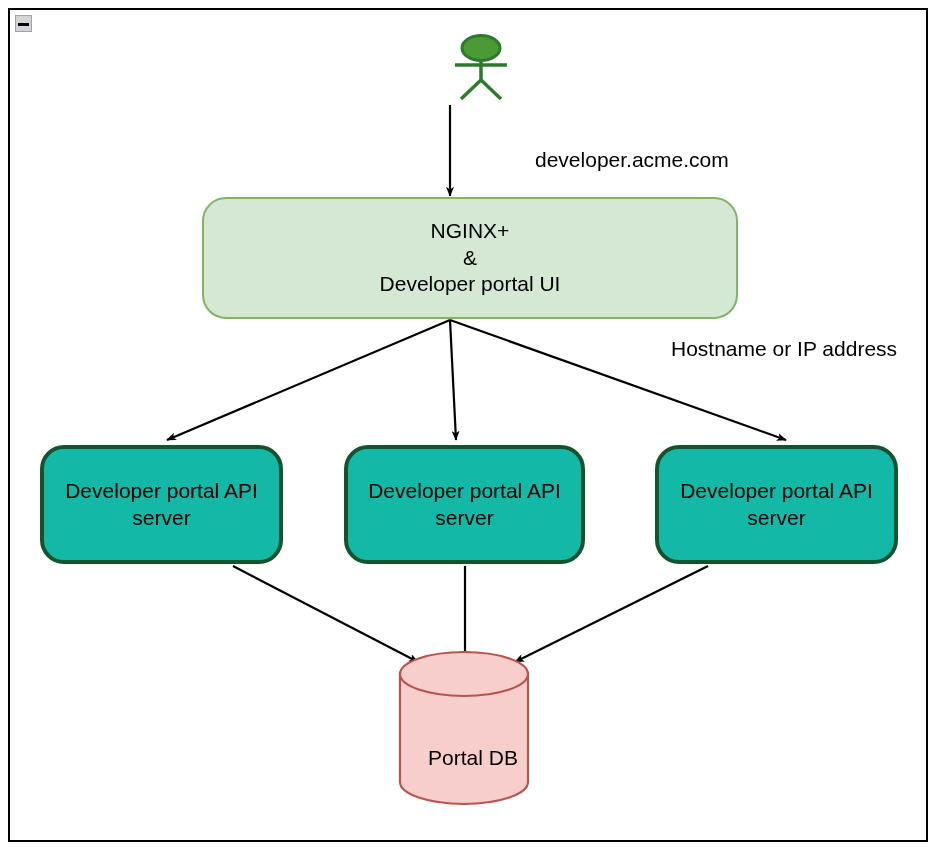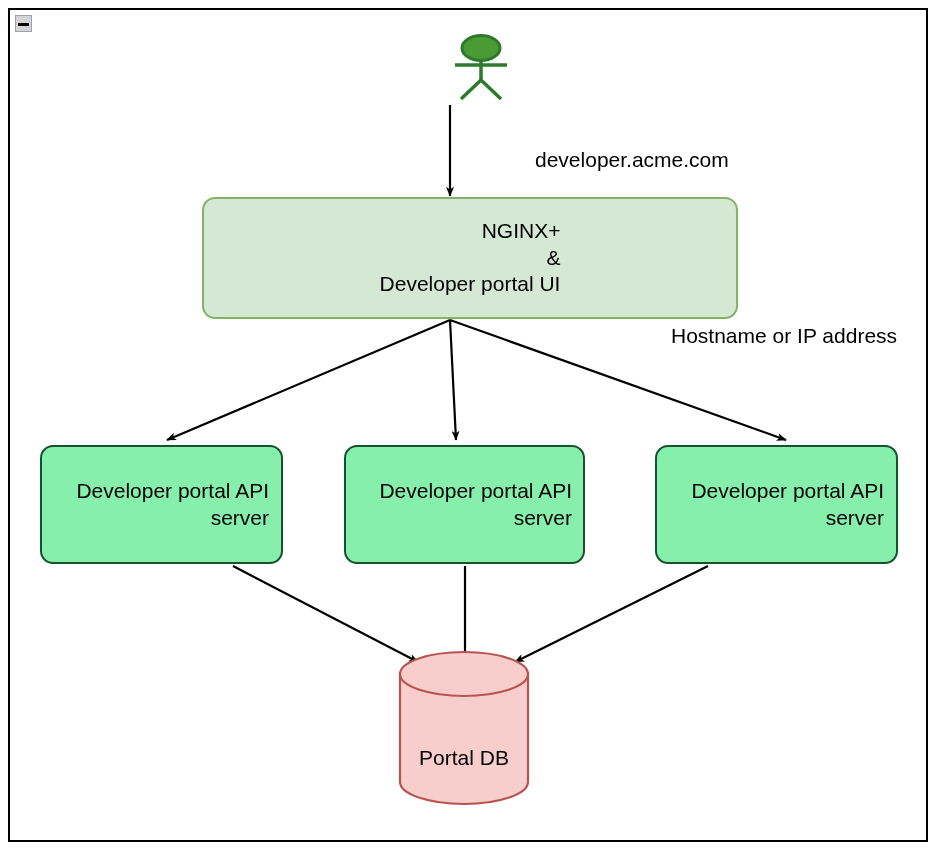--- a/index.html
+++ b/index.html
@@ -51,37 +51,37 @@
     position: absolute;
     left: 0;
     top: 0;
     width: 936px;
     height: 850px;
     overflow: visible;
   }
   .node-box {
     position: absolute;
     box-sizing: border-box;
-    border-radius: 13px;
+    border-radius: 24px;
     display: flex;
     align-items: center;
     justify-content: center;
-    text-align: right;
+    text-align: center;
     font-size: 21px;
     line-height: 1.28;
     color: #000000;
     z-index: 6;
   }
   .node-green {
     background: #d5e8d4;
     border: 2px solid #82b366;
   }
   .node-purple {
-    background: #86efac;
-    border: 2px solid #14532d;
+    background: #14b8a6;
+    border: 4px solid #14532d;
   }
   .edge-label {
     position: absolute;
     font-size: 21px;
     color: #000000;
     white-space: nowrap;
     z-index: 8;
     margin-left: 48px;
   }
   .db-label {
@@ -146,19 +146,19 @@
   </div>
 
   <div class="node-box node-purple" style="left:344px; top:445px; width:241px; height:119px;">
     <div style="max-width:215px;">Developer portal API server</div>
   </div>
 
   <div class="node-box node-purple" style="left:655px; top:445px; width:243px; height:119px;">
     <div style="max-width:215px;">Developer portal API server</div>
   </div>
 
-  <div class="db-label" style="left:400px; top:746px; width:128px;">Portal DB</div>
+  <div class="db-label" style="left:400px; top:746px; width:128px;padding-left:9px;">Portal DB</div>
 
   <div class="edge-label" style="left:487px; top:148px;">developer.acme.com</div>
 
-  <div class="edge-label" style="left:623px; top:324px;">Hostname or IP address</div>
+  <div class="edge-label" style="left:623px; top:337px;">Hostname or IP address</div>
 
 </div>
 
 </body></html>

